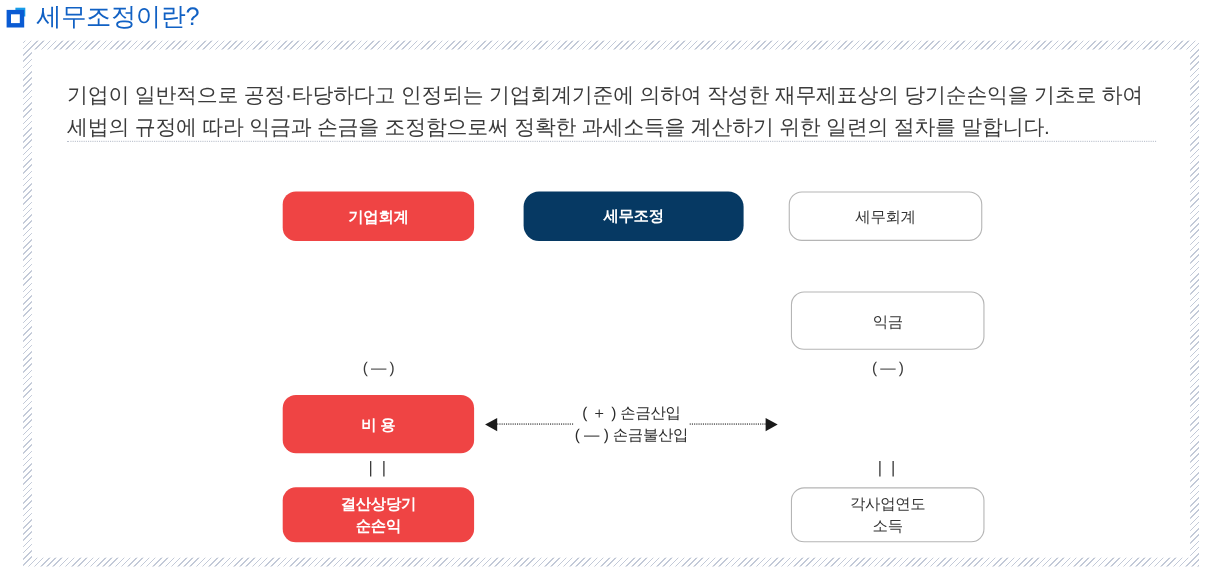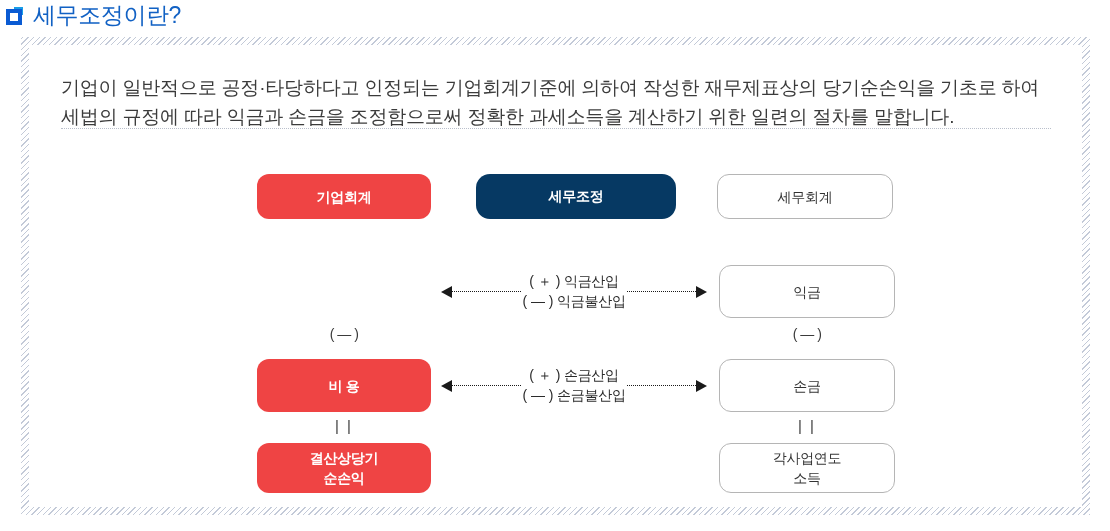--- a/index.html
+++ b/index.html
@@ -245,40 +245,20 @@
 
     <div class="diagram">
 
       <div class="node filled n-left row1">기업회계</div>
 
       <div class="node outline n-right row1">세무회계</div>
 
       <div class="node dark n-mid row1">세무조정</div>
 
 
-      <div class="arrow-group ag-row2">
-        <div class="arrow left">
-          <span class="head"></span>
-            <span class="shaft"></span>
-        </div>
-        <div class="arrow-labels">
-          <div class="arrow-label">
-            <span class="sign">( ＋ )</span>
-            <span>익금산입</span>
-          </div>
-          <div class="arrow-label">
-            <span class="sign">( — )</span>
-            <span>익금불산입</span>
-          </div>
-        </div>
-        <div class="arrow right">
-          <span class="shaft"></span>
-            <span class="head"></span>
-        </div>
-      </div>
 
       <div class="node outline n-right-w row2">익금</div>
 
       <div class="op op-minus-left">( — )</div>
       <div class="op op-minus-right">( — )</div>
 
       <div class="node filled n-left row3">비 용</div>
 
       <div class="arrow-group ag-row3">
         <div class="arrow left">
@@ -294,21 +274,20 @@
             <span class="sign">( — )</span>
             <span>손금불산입</span>
           </div>
         </div>
         <div class="arrow right">
           <span class="shaft"></span>
             <span class="head"></span>
         </div>
       </div>
 
-      <div class="node outline n-right-w row3">손금</div>
 
       <div class="op op-eq-left">| |</div>
       <div class="op op-eq-right">| |</div>
 
       <div class="node filled n-left row4">
         <div>
           <div>결산상당기</div>
           <div>순손익</div>
         </div>
       </div>

